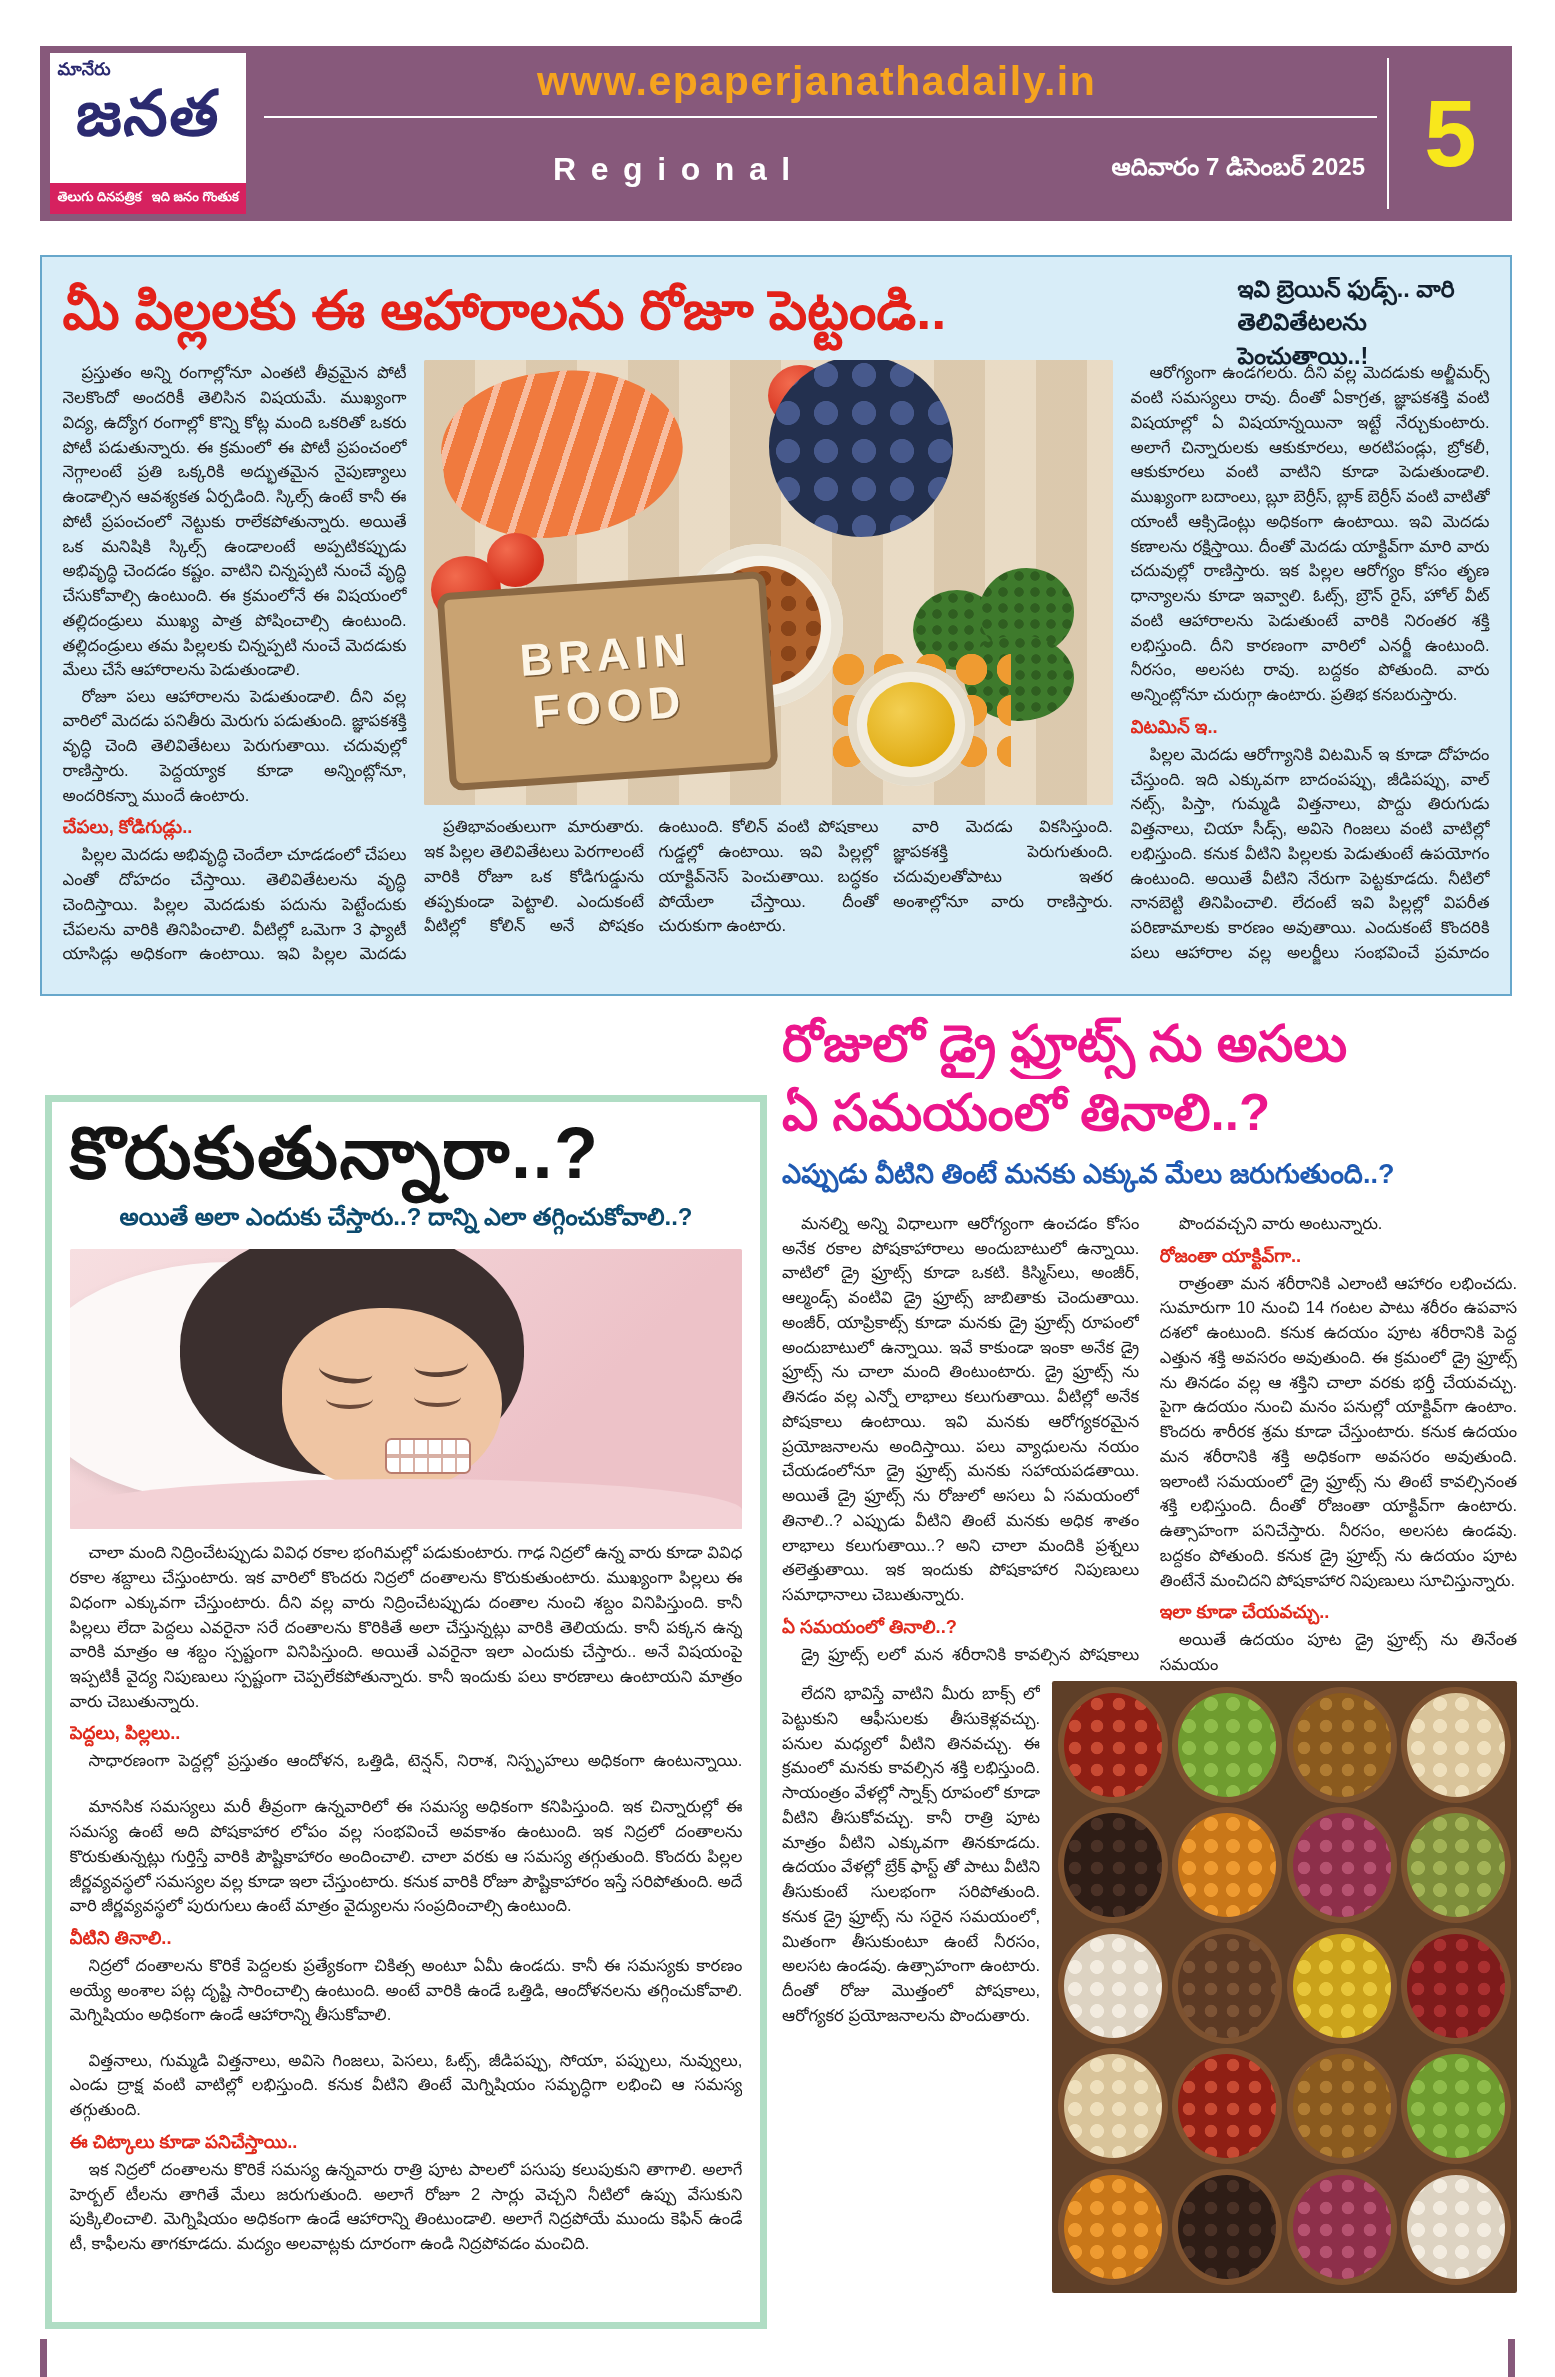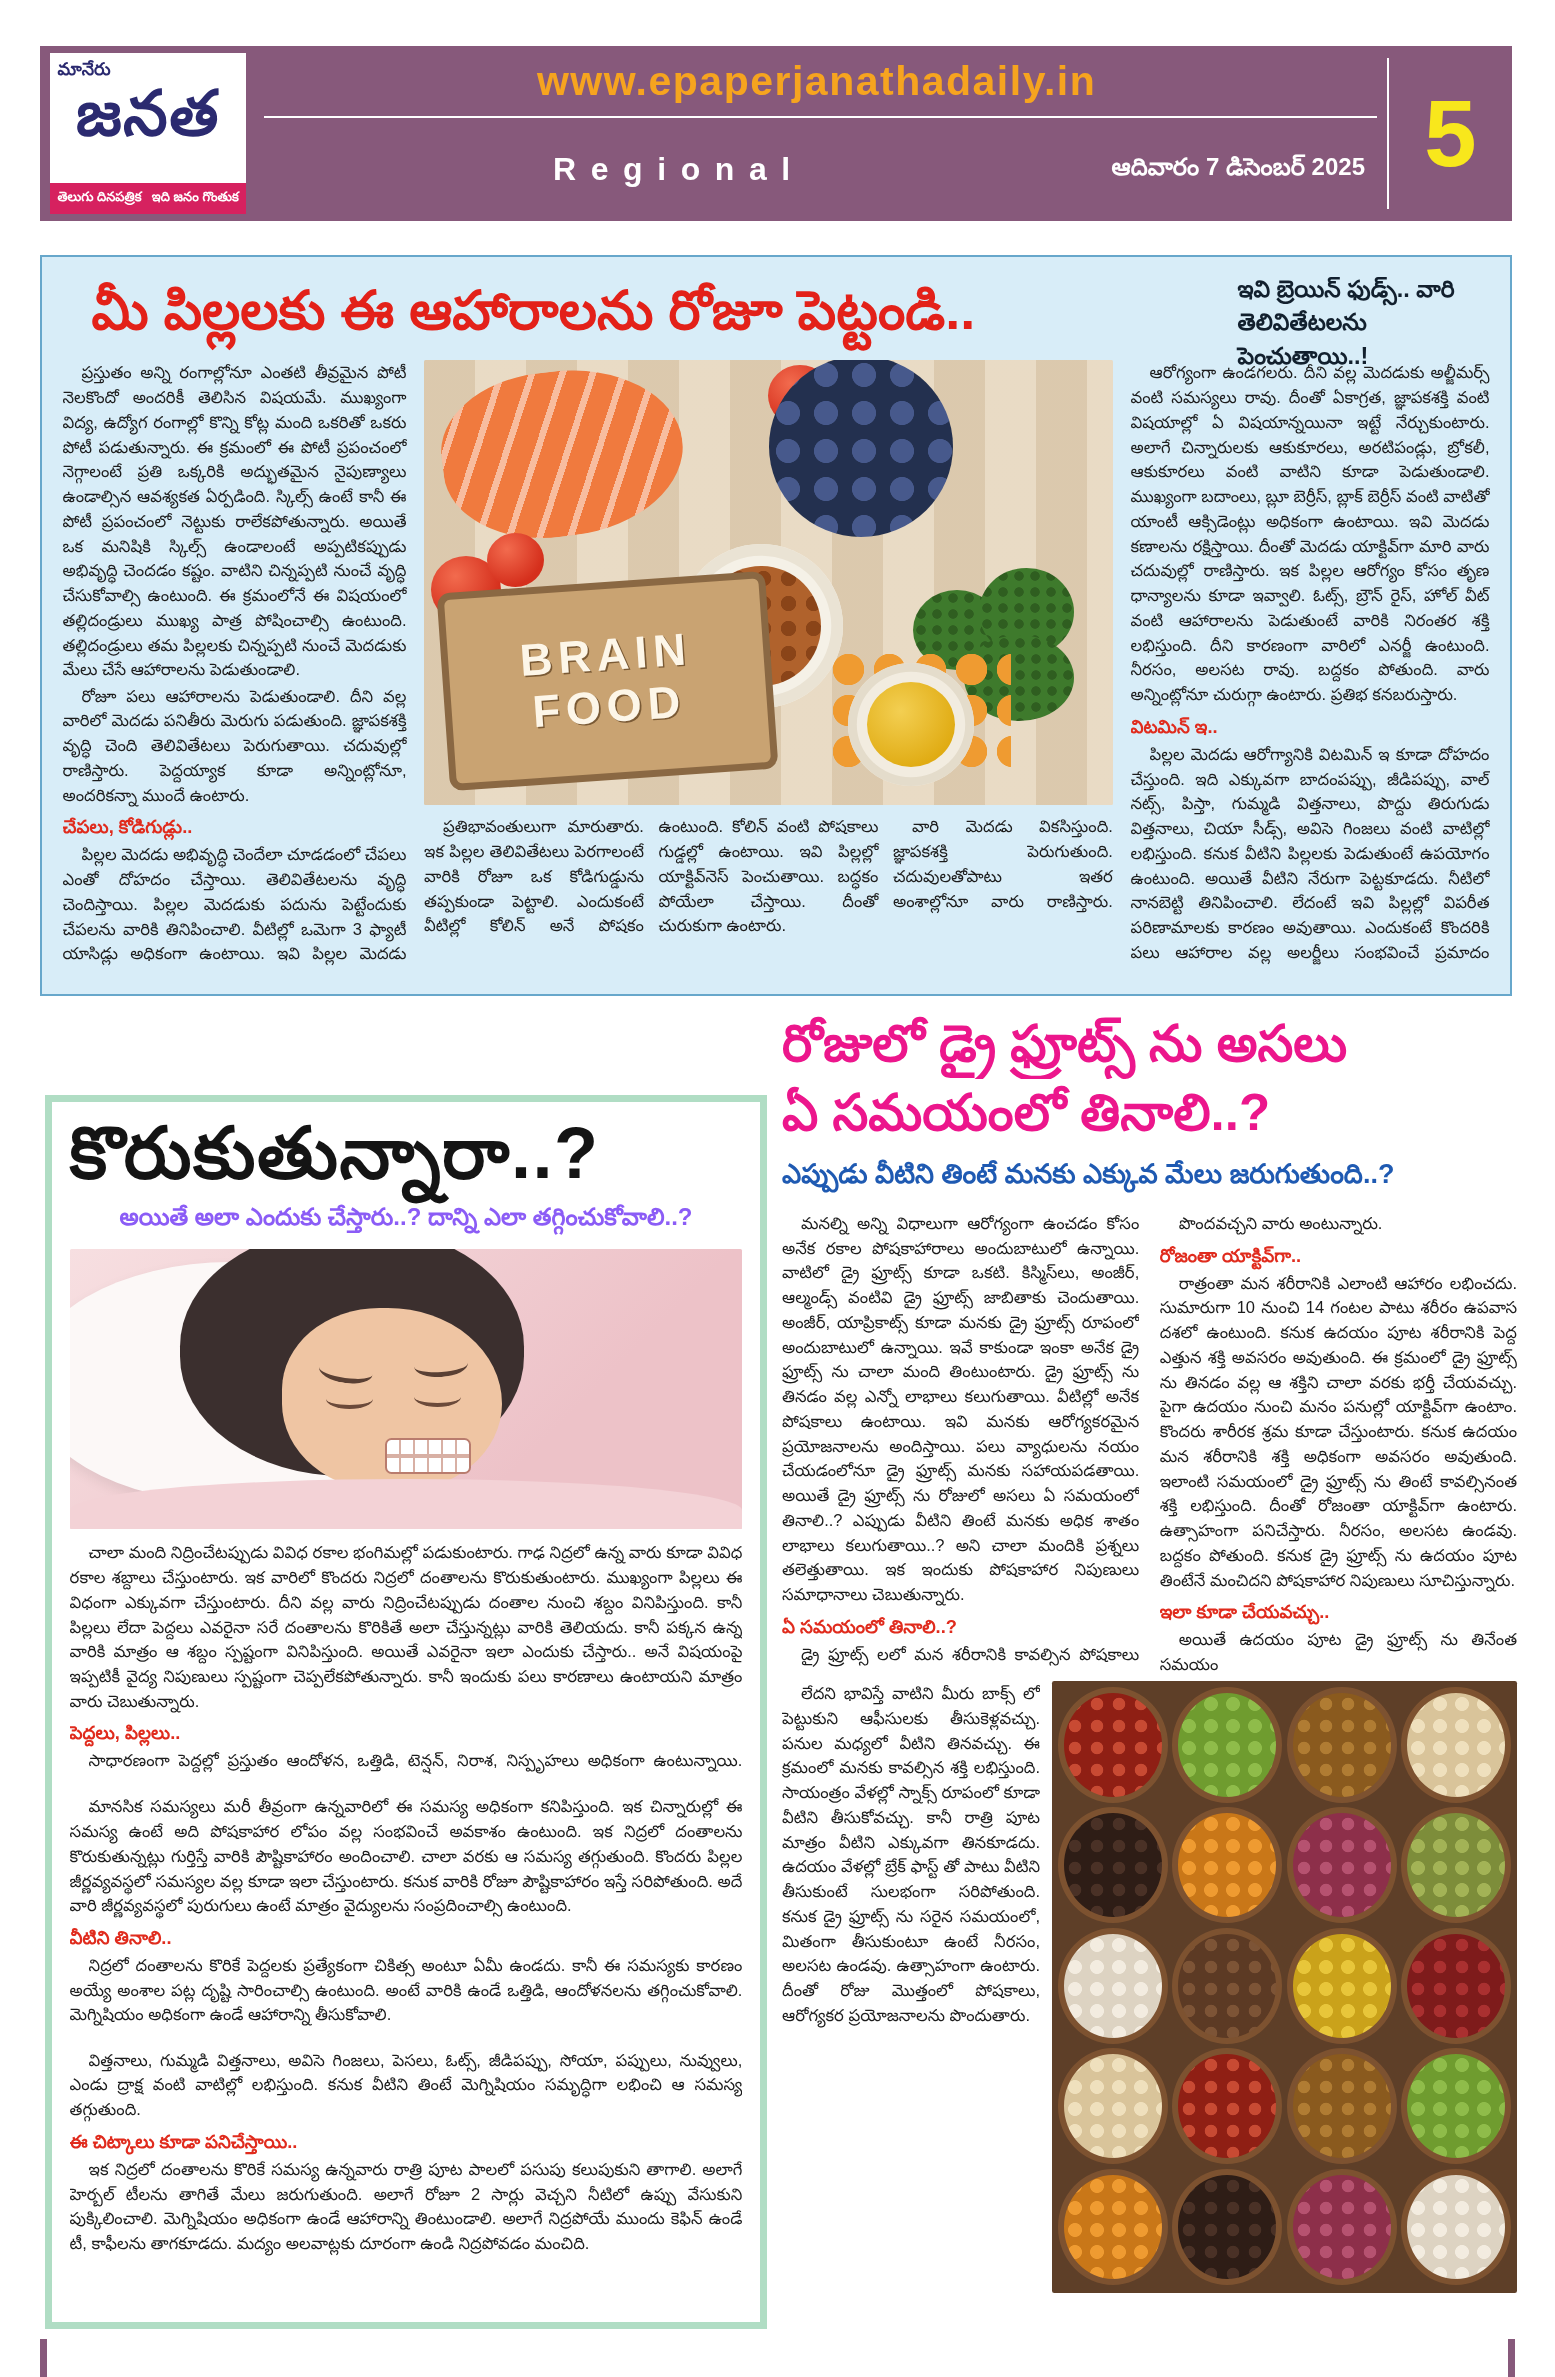--- a/index.html
+++ b/index.html
@@ -20,21 +20,21 @@
   .head-divider{border-top:2.9px solid #ffffff;margin:0 10.2px 0 17.6px;}
   .head-bottom{flex:1;display:flex;align-items:center;}
   .head-edition{flex:1;text-align:center;color:#ffffff;font-size:32px;font-weight:900;letter-spacing:14.6px;}
   .head-date{color:#ffffff;font-size:24px;font-weight:bold;padding-right:22px;white-space:nowrap;}
   .head-pagenum{width:123px;margin:11.7px 0;border-left:2.9px solid #ffffff;display:flex;align-items:center;justify-content:center;}
   .head-pagenum span{color:#f8e71c;font-size:94px;font-weight:900;line-height:1;}
 
   
   .brain{position:absolute;left:40px;top:255px;width:1472px;height:741px;background:#d8edf8;
          border:2.2px solid #67a7cb;box-sizing:border-box;padding:10.2px 20.5px 14.6px 20.5px;}
-  .ba-headrow{display:flex;gap:30px;height:86px;margin-bottom:7.3px;margin-left:29px;}
+  .ba-headrow{display:flex;gap:30px;height:86px;margin-bottom:7.3px;}
   .ba-headline{flex:1;overflow:hidden;white-space:nowrap;color:#e32119;font-size:54px;font-weight:900;line-height:86px;}
   .ba-kicker{width:252px;font-size:23.4px;font-weight:800;color:#12202e;line-height:1.42;padding-top:5.9px;}
   .ba-content{display:grid;grid-template-columns:344px 1fr 359px;gap:17.6px;height:609px;overflow:hidden;}
   .col{overflow:hidden;height:100%;}
   .body-text{font-size:16.5px;line-height:1.5;text-align:justify;}
   .body-text p{margin:0 0 1.5px 0;text-indent:19px;}
   .subhead{color:#e02b1d;font-weight:800;font-size:18.3px;text-indent:0 !important;margin:5.9px 0 1.5px 0 !important;}
   .ba-center{display:flex;flex-direction:column;min-width:0;}
   .ba-bottom{margin-top:8.8px;column-count:3;column-gap:14.6px;height:146px;overflow:hidden;}
 
@@ -72,21 +72,21 @@
   .bf-board{position:absolute;left:19px;bottom:25px;width:315px;height:184px;background:#c9a372;
         border:7.3px solid #8a6843;border-radius:13px;transform:rotate(-4deg);display:flex;flex-direction:column;
         align-items:center;justify-content:center;z-index:3;}
   .bf-board span{color:#fdf6e8;font-weight:900;font-size:45px;letter-spacing:5.9px;line-height:1.15;text-shadow:1.5px 1.5px 0 #7a5a35;}
 
   
   .teeth{position:absolute;left:45px;top:1095px;width:722px;height:1234px;background:#ffffff;
          border:7.3px solid #b0ddc4;box-sizing:border-box;padding:13px 17.6px;}
   .ta-h1{font-size:44px;font-weight:900;color:#141414;line-height:1.2;letter-spacing:0.7px;}
   .ta-h2{font-size:72px;font-weight:900;color:#141414;line-height:1.08;letter-spacing:1.5px;}
-  .ta-question{text-align:center;color:#8b5cf6;font-size:24px;font-weight:800;margin:10.2px 0 11.7px 0;}
+  .ta-question{text-align:center;color:#0c4a6e;font-size:24px;font-weight:800;margin:10.2px 0 11.7px 0;}
   .ta-photo{position:relative;height:280px;background:linear-gradient(135deg,#f7dfe1,#edc2c8 70%);overflow:hidden;border-radius:1.5px;}
   .tp-pillow{position:absolute;left:-44px;top:13px;width:410px;height:241px;background:#fcf8f7;border-radius:50%;box-shadow:0 5.9px 13px rgba(0,0,0,.08);}
   .tp-hair{position:absolute;left:110px;top:-22px;width:344px;height:249px;background:#3b2f2e;border-radius:48%;}
   .tp-face{position:absolute;left:212px;top:59px;width:220px;height:184px;background:#efc5a3;border-radius:46% 54% 50% 50%;}
   .tp-brow{position:absolute;width:54px;height:19px;border-bottom:5.1px solid #5a4034;border-radius:50%;}
   .tp-eye{position:absolute;width:47px;height:16px;border-bottom:4.4px solid #6b4a3a;border-radius:50%;}
   .tp-teeth{position:absolute;left:315px;top:189px;width:82px;height:32px;background:#ffffff;border:2.2px solid #b97c6e;border-radius:6.6px;
         background-image:repeating-linear-gradient(90deg,transparent 0 11.7px,#d8b0a4 11.7px 14px),linear-gradient(#0000 45%,#d8b0a4 45% 55%,#0000 55%);}
   .tp-blanket{position:absolute;left:0;bottom:-13px;width:100%;height:63px;background:#f3d2d6;border-radius:50% 50% 0 0;}
   .ta-cols{display:grid;grid-template-columns:1fr;gap:19px;margin-top:11.7px;height:717px;overflow:hidden;}

